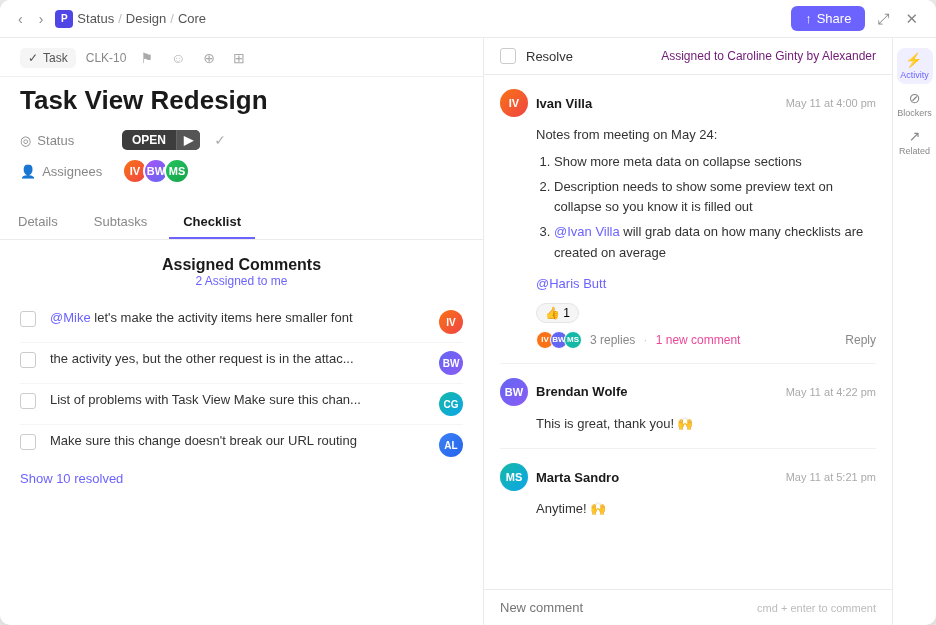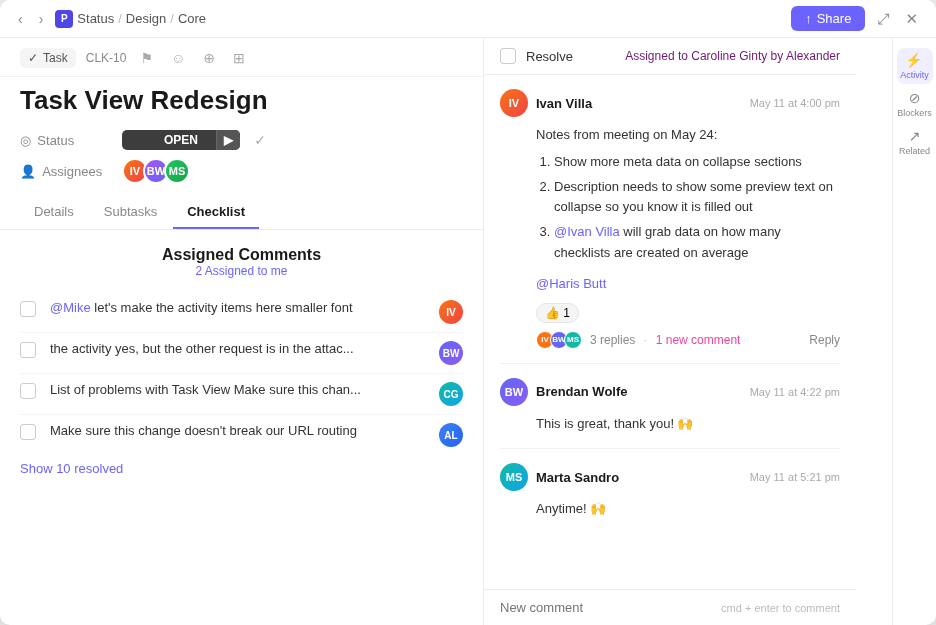--- a/index.html
+++ b/index.html
@@ -73,47 +73,46 @@
     .task-id { font-size: 12px; color: #888; }
     .toolbar-icon { color: #aaa; font-size: 14px; cursor: pointer; padding: 2px 4px; }
 
     .task-title-area { padding: 8px 20px 4px; }
     .task-title { font-size: 26px; font-weight: 700; color: #1a1a1a; line-height: 1.2; }
 
     .task-meta { padding: 10px 20px; display: flex; flex-direction: column; gap: 8px; }
     .meta-row { display: flex; align-items: center; gap: 12px; }
     .meta-label { display: flex; align-items: center; gap: 6px; color: #888; font-size: 13px; width: 90px; }
     .status-pill {
-      display: flex; align-items: center; gap: 8px;
+      display: flex; align-items: center; gap: 0;
       background: #3d3d3d; color: #fff;
       border-radius: 5px;
       font-size: 12px; font-weight: 600;
       overflow: hidden;
-      padding-left: 32px;
     }
     .status-text { padding: 3px 10px; }
     .status-arrow { background: #555; padding: 3px 7px; border-left: 1px solid #666; cursor: pointer; }
     .status-check { background: none; border: none; color: #aaa; cursor: pointer; margin-left: 6px; font-size: 14px; }
     .avatars { display: flex; gap: -4px; }
     .avatar {
       width: 26px; height: 26px;
       border-radius: 50%;
       border: 2px solid #fff;
       margin-left: -5px;
       overflow: hidden;
       display: flex; align-items: center; justify-content: center;
       font-size: 11px; font-weight: bold; color: #fff;
     }
     .avatar:first-child { margin-left: 0; }
     .avatar-1 { background: linear-gradient(135deg, #f97316, #ef4444); }
     .avatar-2 { background: linear-gradient(135deg, #a855f7, #6366f1); }
     .avatar-3 { background: linear-gradient(135deg, #22c55e, #16a34a); }
 
     
-    .tabs { display: flex; gap: 2px; padding: 0 20px; border-bottom: 1px solid #ebebeb; margin-top: 2px; }
+    .tabs { display: flex; gap: 8px; padding: 0 4px; border-bottom: 1px solid #ebebeb; margin-top: 12px; }
     .tab { padding: 8px 14px; font-size: 13px; color: #888; cursor: pointer; border-bottom: 2px solid transparent; }
     .tab.active { color: #1a1a1a; font-weight: 600; border-bottom: 2px solid #6c63ff; }
 
     
     .checklist-area { flex: 1; overflow-y: auto; padding: 16px 20px; }
     .checklist-header { display: flex; align-items: center; justify-content: space-between; margin-bottom: 14px; flex-direction: column; }
     .checklist-title { font-size: 16px; font-weight: 700; color: #1a1a1a; }
     .assigned-count { font-size: 12px; color: #6c63ff; cursor: pointer; }
 
     .comment-item {
@@ -135,21 +134,20 @@
     .ca-3 { background: linear-gradient(135deg, #14b8a6, #0ea5e9); }
     .ca-4 { background: linear-gradient(135deg, #3b82f6, #2563eb); }
 
     .show-resolved { color: #6c63ff; font-size: 13px; cursor: pointer; text-decoration: none; display: block; margin-top: 6px; }
 
     
     .right-panel {
       flex: 1;
       display: flex;
       overflow: hidden;
-      gap: 36px;
     }
 
     .activity-panel {
       flex: 1;
       display: flex;
       flex-direction: column;
       overflow: hidden;
     }
 
     

